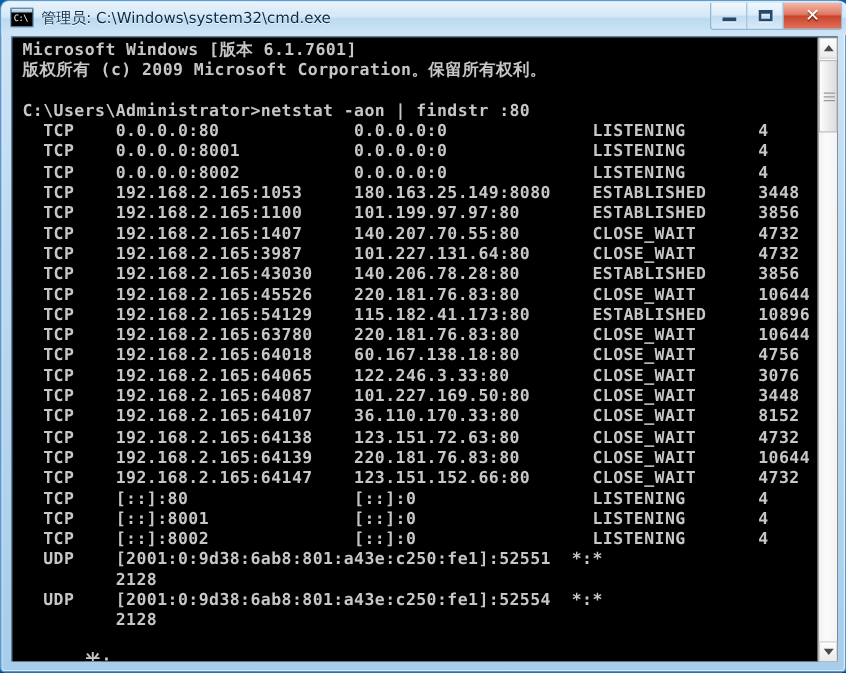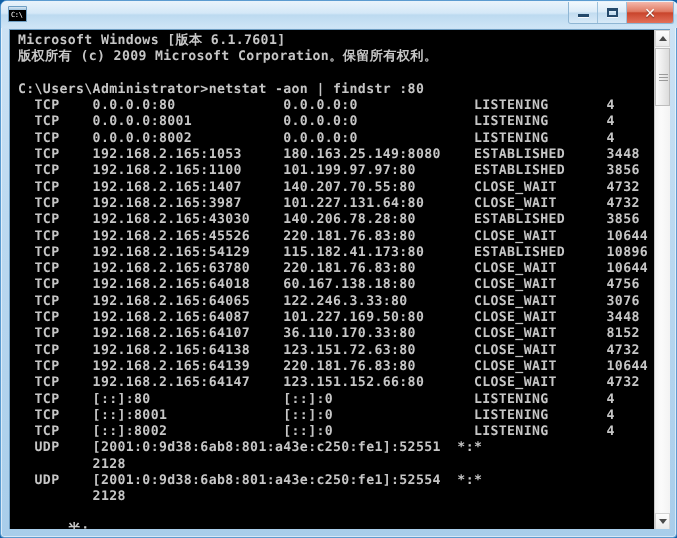--- a/index.html
+++ b/index.html
@@ -229,20 +229,21 @@
 <body>
 
 <div id="window">
 
   <div id="titlebar">
     <div id="title-left">
       <div id="cmd-icon">
         <div class="icon-topbar"></div>
         <div class="icon-text">C:\</div>
       </div>
+      <div id="title-text">管理员: C:\Windows\system32\cmd.exe</div>
     </div>
 
     <div id="win-buttons">
       <div class="win-btn" id="btn-min">
         <div class="glyph-min"></div>
       </div>
       <div class="win-btn" id="btn-max">
         <div class="glyph-max"></div>
       </div>
       <div class="win-btn" id="btn-close">

